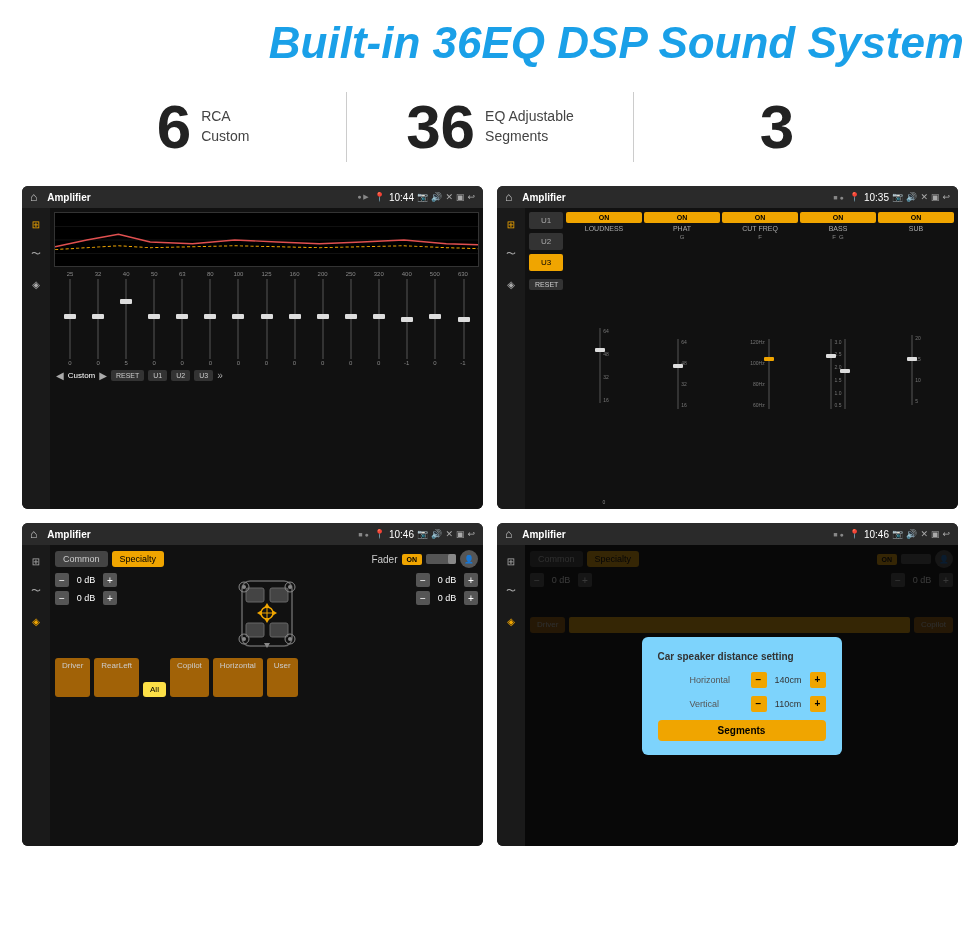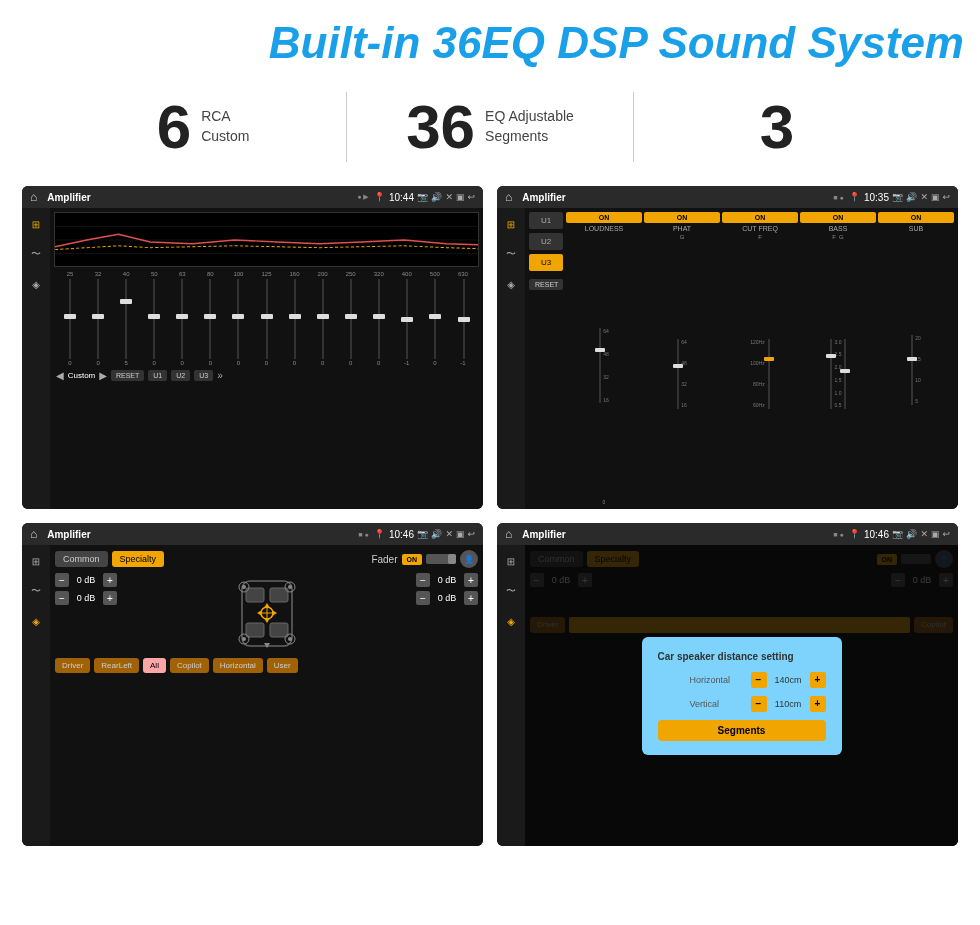--- a/index.html
+++ b/index.html
@@ -247,21 +247,21 @@
       text-align: center;
     }
     .spk-btn {
       background: #a16207;
       color: #ccc;
       font-size: 8px;
       padding: 3px 7px;
       border-radius: 3px;
       cursor: pointer;
     }
-    .spk-btn.active { background: #fca5a5; color: #000; }
+    .spk-btn.active { background: #fde047; color: #000; margin-top: 24px; }
 
     
     .dialog-overlay {
       position: absolute;
       top: 0; left: 0; right: 0; bottom: 0;
       background: rgba(0,0,0,0.5);
       display: flex;
       align-items: center;
       justify-content: center;
       z-index: 10;

